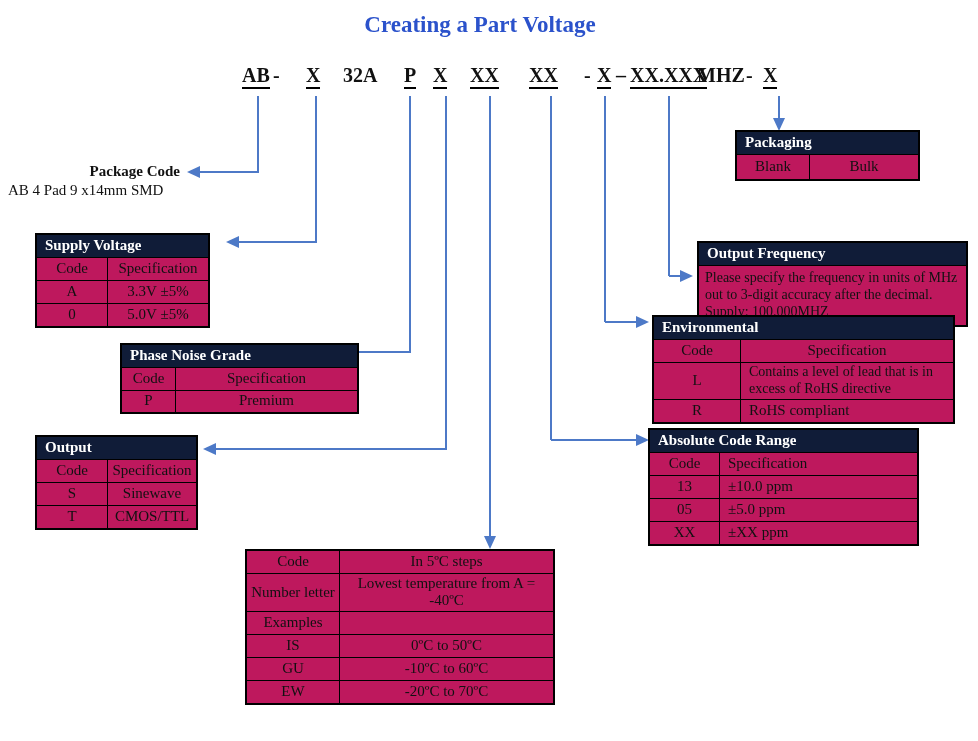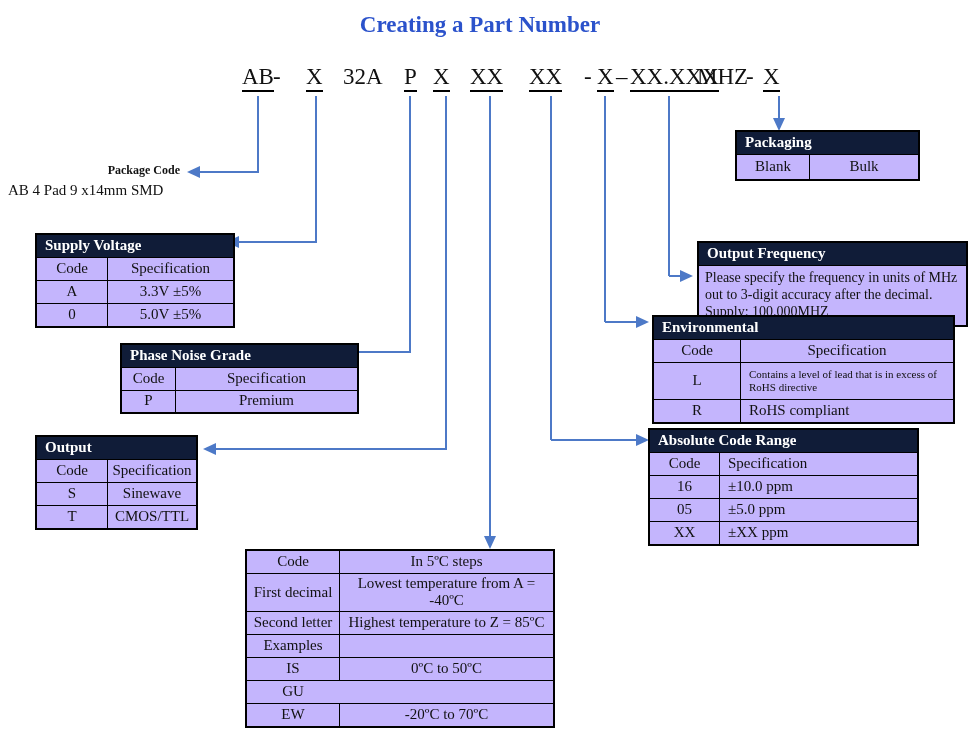--- a/index.html
+++ b/index.html
@@ -7,56 +7,56 @@
   .canvas {
     position:relative; width:978px; height:741px; background:#ffffff;
     font-family:"Liberation Serif", serif; color:#111; overflow:hidden;
   }
   .title {
     position:absolute; top:12px; left:0; width:960px; text-align:center;
     font-size:23px; font-weight:bold; color:#2B52CB;
   }
   
   .pn-seg {
-    position:absolute; top:64px; font-size:23px; font-weight:normal;
+    position:absolute; top:64px; font-size:20px; font-weight:bold;
     white-space:nowrap; line-height:1.1;
   }
   .pn-seg.u { border-bottom:2.5px solid #000; padding-bottom:1px; }
   
   .aline { position:absolute; background:#4D79C7; }
   .ah { position:absolute; width:0; height:0; }
   .ah-left  { border-top:6px solid transparent; border-bottom:6px solid transparent; border-right:13px solid #4D79C7; }
   .ah-right { border-top:6px solid transparent; border-bottom:6px solid transparent; border-left:13px solid #4D79C7; }
   .ah-down  { border-left:6px solid transparent; border-right:6px solid transparent; border-top:13px solid #4D79C7; }
   
-  .pkg-label { position:absolute; left:20px; top:163px; width:160px; text-align:right; font-weight:bold; font-size:12px; }
+  .pkg-label { position:absolute; left:20px; top:163px; width:160px; text-align:right; font-weight:bold; font-size:15px; }
   .pkg-desc  { position:absolute; left:8px; top:182px; font-size:15px; }
   
-  .tbl { position:absolute; border:2px solid #000; background:#c4b5fd; font-size:15px; }
+  .tbl { position:absolute; border:2px solid #000; background:#be185d; font-size:15px; }
   .tbl-h {
     background:#101C38; color:#fff; font-weight:bold;
     padding:2px 8px 3px 8px; border-bottom:1px solid #000; line-height:1.1;
   }
   .row { display:flex; align-items:stretch; }
   .row + .row { border-top:1px solid #000; }
   .cell {
     display:flex; align-items:center; justify-content:center;
     text-align:center; padding:1px 4px; line-height:1.15;
   }
   .cell + .cell { border-left:1px solid #000; }
   .cell.grow { flex:1; }
   .cell.la { justify-content:flex-start; text-align:left; padding-left:8px; }
   .ofbody { padding:3px 6px 4px 6px; font-size:14px; line-height:1.24; }
 </style>
 </head>
 <body>
 
 <div class="canvas">
 
-  <div class="title">Creating a Part Number</div>
+  <div class="title">Creating a Part Voltage</div>
 
   <span class="pn-seg u" style="left:242px">AB</span>
   <span class="pn-seg" style="left:273px">-</span>
   <span class="pn-seg u" style="left:306px">X</span>
   <span class="pn-seg" style="left:343px">32A</span>
   <span class="pn-seg u" style="left:404px">P</span>
   <span class="pn-seg u" style="left:433px">X</span>
   <span class="pn-seg u" style="left:470px">XX</span>
   <span class="pn-seg u" style="left:529px">XX</span>
   <span class="pn-seg" style="left:584px">-</span>
@@ -115,21 +115,21 @@
   <div class="pkg-desc">AB 4 Pad 9 x14mm SMD</div>
 
   <div class="tbl" style="left:735px;top:130px;width:185px">
     <div class="tbl-h">Packaging</div>
     <div class="row" style="min-height:24px">
       <div class="cell" style="width:72px">Blank</div>
       <div class="cell grow">Bulk</div>
     </div>
   </div>
 
-  <div class="tbl" style="left:35px;top:233px;width:200px">
+  <div class="tbl" style="left:35px;top:233px;width:175px">
     <div class="tbl-h">Supply Voltage</div>
     <div class="row" style="min-height:22px">
       <div class="cell" style="width:70px">Code</div>
       <div class="cell grow">Specification</div>
     </div>
     <div class="row" style="min-height:23px">
       <div class="cell" style="width:70px">A</div>
       <div class="cell grow">3.3V ±5%</div>
     </div>
     <div class="row" style="min-height:23px">
@@ -147,21 +147,21 @@
   </div>
 
   <div class="tbl" style="left:652px;top:315px;width:303px">
     <div class="tbl-h">Environmental</div>
     <div class="row" style="min-height:22px">
       <div class="cell" style="width:86px">Code</div>
       <div class="cell grow">Specification</div>
     </div>
     <div class="row" style="min-height:37px">
       <div class="cell" style="width:86px">L</div>
-      <div class="cell grow la" style="font-size:11px">Contains a level of lead that is in excess of RoHS directive</div>
+      <div class="cell grow la" style="font-size:14px">Contains a level of lead that is in excess of RoHS directive</div>
     </div>
     <div class="row" style="min-height:23px">
       <div class="cell" style="width:86px">R</div>
       <div class="cell grow la">RoHS compliant</div>
     </div>
   </div>
 
   <div class="tbl" style="left:120px;top:343px;width:239px">
     <div class="tbl-h">Phase Noise Grade</div>
     <div class="row" style="min-height:22px">
@@ -174,21 +174,21 @@
     </div>
   </div>
 
   <div class="tbl" style="left:648px;top:428px;width:271px">
     <div class="tbl-h">Absolute Code Range</div>
     <div class="row" style="min-height:22px">
       <div class="cell" style="width:69px">Code</div>
       <div class="cell grow la">Specification</div>
     </div>
     <div class="row" style="min-height:23px">
-      <div class="cell" style="width:69px">16</div>
+      <div class="cell" style="width:69px">13</div>
       <div class="cell grow la">±10.0 ppm</div>
     </div>
     <div class="row" style="min-height:23px">
       <div class="cell" style="width:69px">05</div>
       <div class="cell grow la">±5.0 ppm</div>
     </div>
     <div class="row" style="min-height:23px">
       <div class="cell" style="width:69px">XX</div>
       <div class="cell grow la">±XX ppm</div>
     </div>
@@ -209,37 +209,34 @@
       <div class="cell grow">CMOS/TTL</div>
     </div>
   </div>
 
   <div class="tbl" style="left:245px;top:549px;width:310px">
     <div class="row" style="min-height:22px">
       <div class="cell" style="width:92px">Code</div>
       <div class="cell grow">In 5ºC steps</div>
     </div>
     <div class="row" style="min-height:23px">
-      <div class="cell" style="width:92px">First decimal</div>
+      <div class="cell" style="width:92px">Number letter</div>
       <div class="cell grow">Lowest temperature from A = -40ºC</div>
-    </div>
-    <div class="row" style="min-height:23px">
-      <div class="cell" style="width:92px">Second letter</div>
-      <div class="cell grow">Highest temperature to Z = 85ºC</div>
     </div>
     <div class="row" style="min-height:23px">
       <div class="cell" style="width:92px">Examples</div>
       <div class="cell grow"></div>
     </div>
     <div class="row" style="min-height:23px">
       <div class="cell" style="width:92px">IS</div>
       <div class="cell grow">0ºC to 50ºC</div>
     </div>
     <div class="row" style="min-height:23px">
       <div class="cell" style="width:92px">GU</div>
+      <div class="cell grow">-10ºC to 60ºC</div>
     </div>
     <div class="row" style="min-height:23px">
       <div class="cell" style="width:92px">EW</div>
       <div class="cell grow">-20ºC to 70ºC</div>
     </div>
   </div>
 
 </div>
 
 </body></html>

